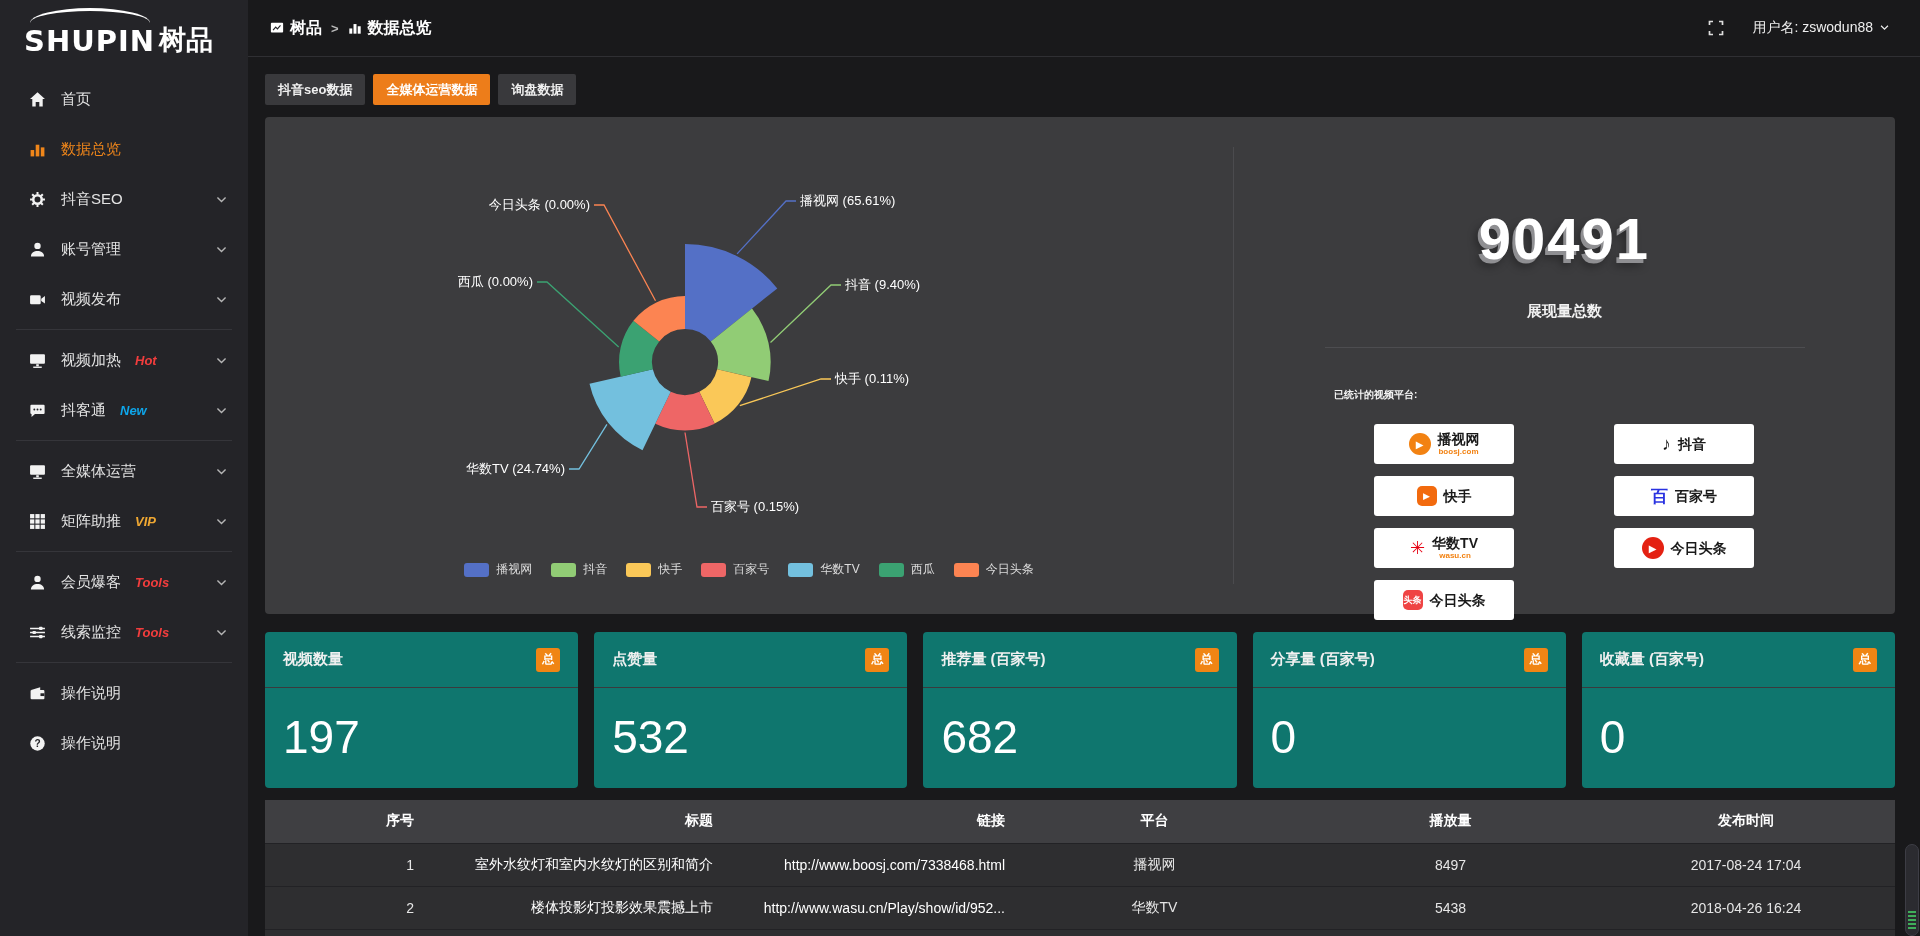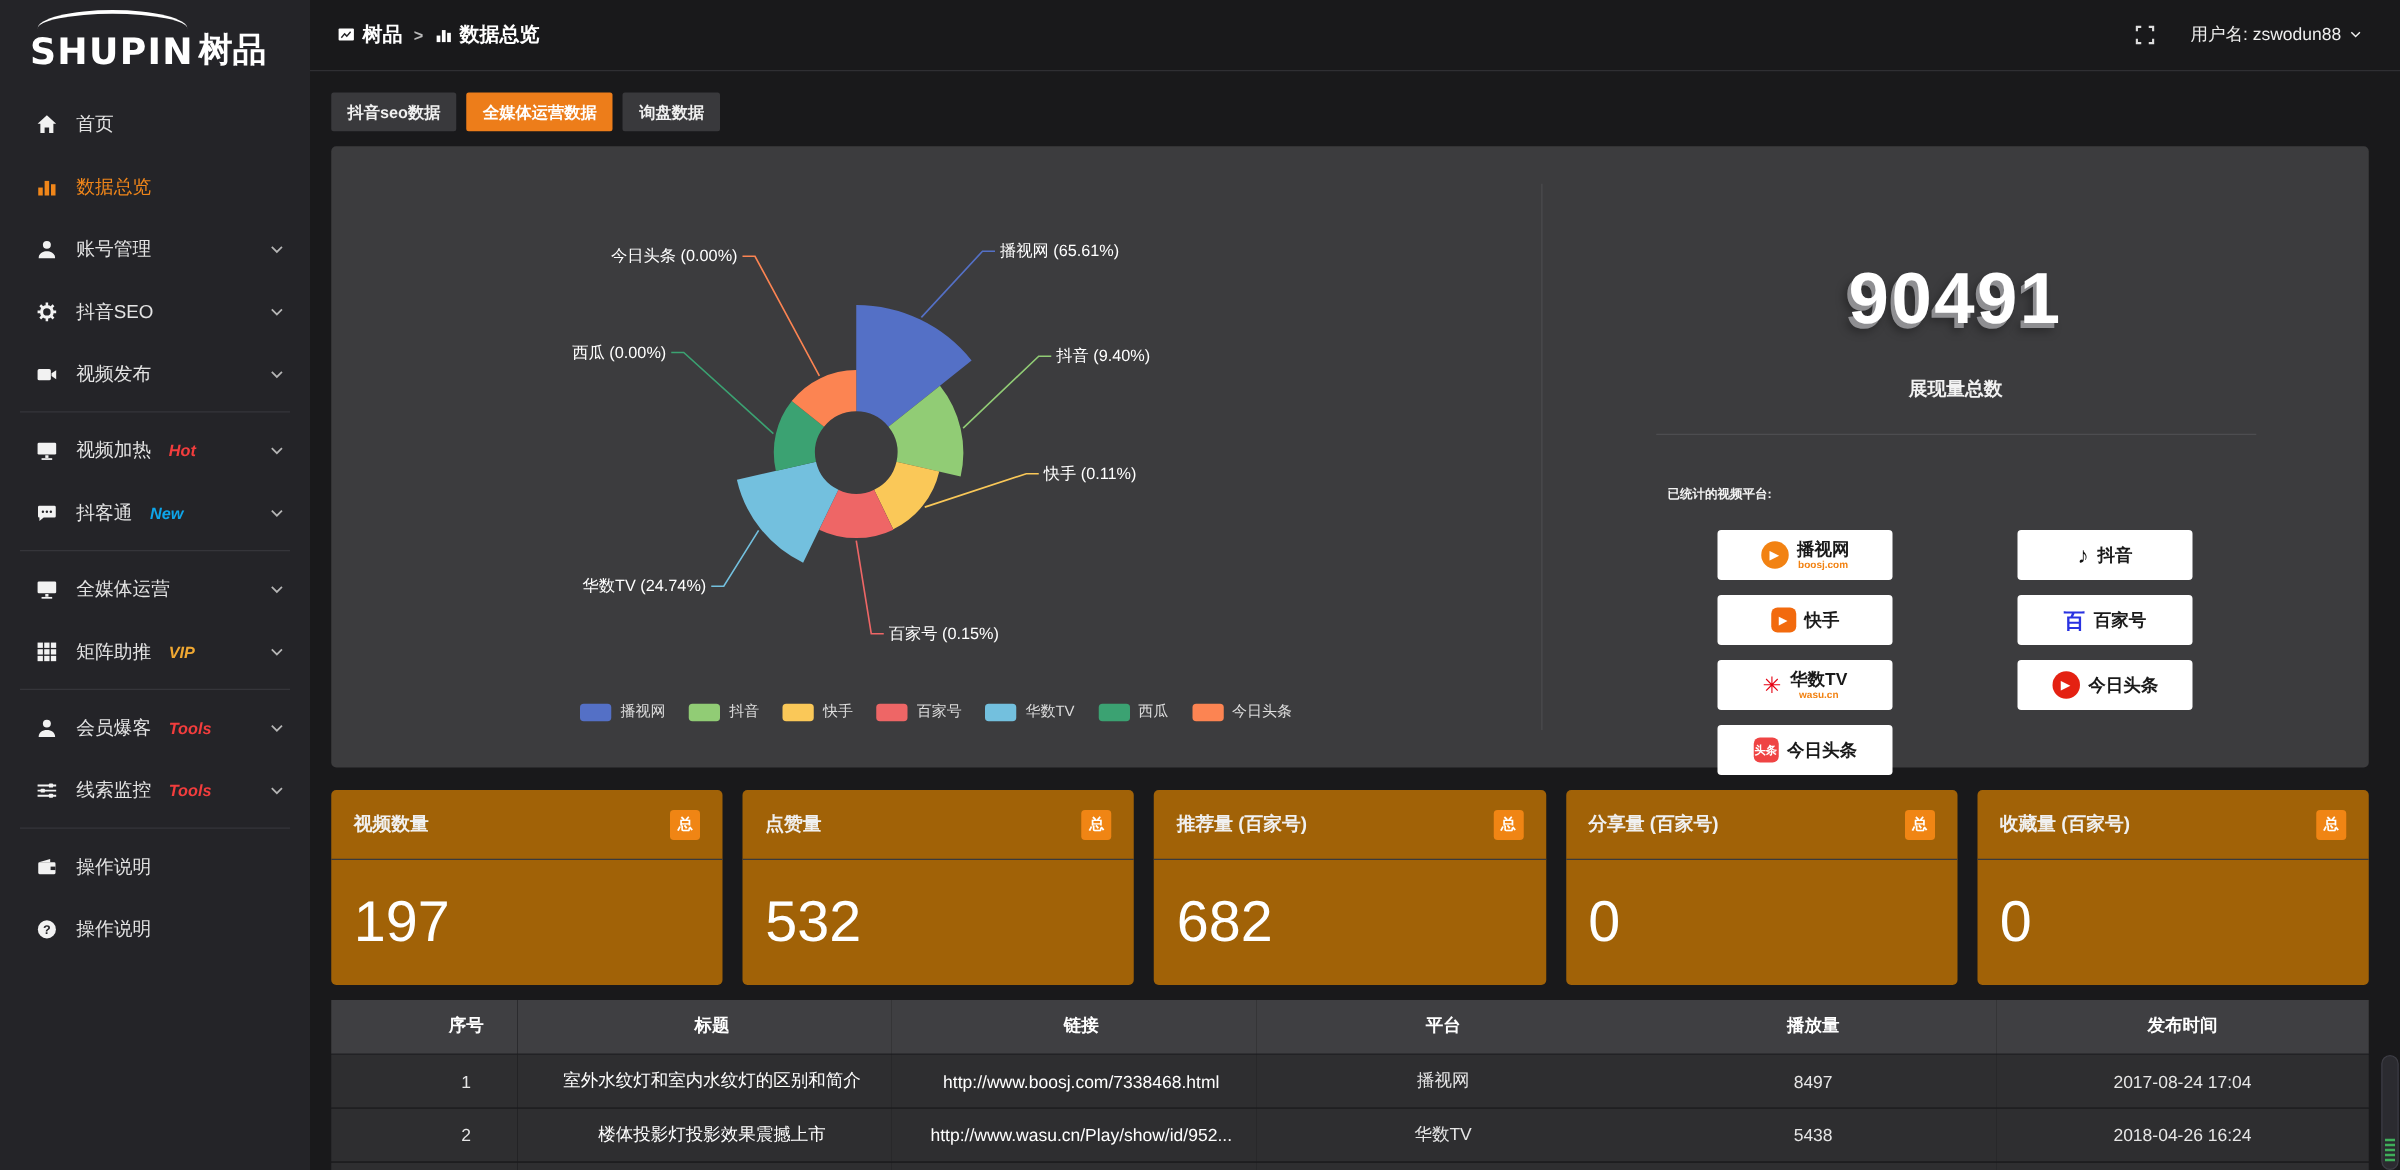--- a/index.html
+++ b/index.html
@@ -55,34 +55,34 @@
   .badges { margin:22px 0 0 140px; display:grid; grid-auto-flow:column; grid-template-rows:repeat(4,40px); grid-template-columns:140px 140px; column-gap:100px; row-gap:12px; }
   .badge { width:140px; height:40px; background:#fff; border-radius:3px; display:flex; align-items:center; justify-content:center; gap:7px; color:#1a1a1a; }
   .badge .bname { font-size:14px; font-weight:bold; line-height:1.05; }
   .badge .bsub { font-size:8px; font-weight:bold; }
   .lg-circle { width:22px; height:22px; border-radius:50%; display:flex; align-items:center; justify-content:center; color:#fff; font-size:10px; }
   .lg-square { width:20px; height:20px; border-radius:5px; display:flex; align-items:center; justify-content:center; color:#fff; font-size:9px; font-weight:bold; }
   .lg-glyph { font-size:18px; font-weight:900; line-height:1; }
 
   
   .cards { display:flex; gap:16px; margin-bottom:12px; }
-  .card { flex:1; height:156px; background:#a16207; border-radius:4px; }
+  .card { flex:1; height:156px; background:#0f766e; border-radius:4px; }
   .card-head { height:56px; display:flex; align-items:center; justify-content:space-between; padding:0 18px; border-bottom:1px solid #3a3a3d; }
   .card-label { font-size:15px; font-weight:bold; color:#f0f0f0; }
   .card-badge { width:24px; height:24px; background:#f08514; color:#fff; border-radius:3px; font-size:12px; font-weight:bold; display:flex; align-items:center; justify-content:center; cursor:pointer; }
   .card-value { padding:22px 0 0 18px; font-size:46px; color:#fff; }
 
   
   table { width:100%; border-collapse:collapse; table-layout:fixed; }
   th,td { height:43px; font-size:14px; font-weight:normal; overflow:hidden; white-space:nowrap; text-overflow:ellipsis; }
   thead th { background:#3f3f42; color:#fff; font-weight:bold; }
   tbody td { background:#2e2e30; border-top:1px solid #222225; color:#e6e6e6; }
   .col-check { width:55px; } .col-idx { width:94px; } .col-title { width:299px; }
   .col-link { width:292px; } .col-plat { width:299px; } .col-plays { width:293px; } .col-date { width:298px; }
-  th.l, td.l { text-align:center; padding-left:12px; }
+  th.l, td.l { text-align:right; padding-left:12px; }
   th.c, td.c { text-align:center; }
   .cell-link, .cell-title { color:#ffffff; cursor:pointer; }
   .checkbox { width:15px; height:15px; background:#fff; border-radius:3px; margin:0 auto; cursor:pointer; }
 
   
   .float-widget { position:absolute; right:1px; bottom:0; width:14px; height:92px; background:#2b2b30; border:1px solid #3d3d45; border-radius:7px; display:flex; flex-direction:column; justify-content:flex-end; align-items:center; gap:2px; padding-bottom:6px; cursor:pointer; }
   .float-widget .stripe { width:8px; height:2px; background:#3fae5a; }
 </style>
 </head>
 <body>
@@ -108,39 +108,39 @@
             <rect x="1.5" y="8.5" width="3.4" height="6"></rect>
             <rect x="6.3" y="3.5" width="3.4" height="11"></rect>
             <rect x="11.1" y="6" width="3.4" height="8.5"></rect>
           </svg>
         </span>
         <span class="lb">数据总览</span>
       </div>
       <div class="m-item">
         <span class="ic">
           <svg width="17" height="17" viewBox="0 0 16 16" fill="currentColor">
+            <circle cx="8" cy="8" r="4" fill="none" stroke="currentColor" stroke-width="2.4"></circle>
+            <path d="M8 1v2.4M8 12.6V15M1 8h2.4M12.6 8H15M3 3l1.7 1.7M11.3 11.3 13 13M13 3l-1.7 1.7M4.7 11.3 3 13" stroke="currentColor" stroke-width="1.9" fill="none"></path>
+          </svg>
+        </span>
+        <span class="lb">抖音SEO</span>
+        <span class="chev">
+          <svg width="13" height="13" viewBox="0 0 16 16" fill="currentColor">
+            <path d="M3 5.5 8 10.5 13 5.5" fill="none" stroke="currentColor" stroke-width="1.7"></path>
+          </svg>
+        </span>
+      </div>
+      <div class="m-item">
+        <span class="ic">
+          <svg width="17" height="17" viewBox="0 0 16 16" fill="currentColor">
             <circle cx="8" cy="4.6" r="3"></circle>
             <path d="M1.8 14.6c0-3.4 2.8-5.2 6.2-5.2s6.2 1.8 6.2 5.2z"></path>
           </svg>
         </span>
         <span class="lb">账号管理</span>
-        <span class="chev">
-          <svg width="13" height="13" viewBox="0 0 16 16" fill="currentColor">
-            <path d="M3 5.5 8 10.5 13 5.5" fill="none" stroke="currentColor" stroke-width="1.7"></path>
-          </svg>
-        </span>
-      </div>
-      <div class="m-item">
-        <span class="ic">
-          <svg width="17" height="17" viewBox="0 0 16 16" fill="currentColor">
-            <circle cx="8" cy="8" r="4" fill="none" stroke="currentColor" stroke-width="2.4"></circle>
-            <path d="M8 1v2.4M8 12.6V15M1 8h2.4M12.6 8H15M3 3l1.7 1.7M11.3 11.3 13 13M13 3l-1.7 1.7M4.7 11.3 3 13" stroke="currentColor" stroke-width="1.9" fill="none"></path>
-          </svg>
-        </span>
-        <span class="lb">抖音SEO</span>
         <span class="chev">
           <svg width="13" height="13" viewBox="0 0 16 16" fill="currentColor">
             <path d="M3 5.5 8 10.5 13 5.5" fill="none" stroke="currentColor" stroke-width="1.7"></path>
           </svg>
         </span>
       </div>
       <div class="m-item">
         <span class="ic">
           <svg width="17" height="17" viewBox="0 0 16 16" fill="currentColor">
             <rect x="1" y="4" width="10" height="8.5" rx="1.2"></rect>

